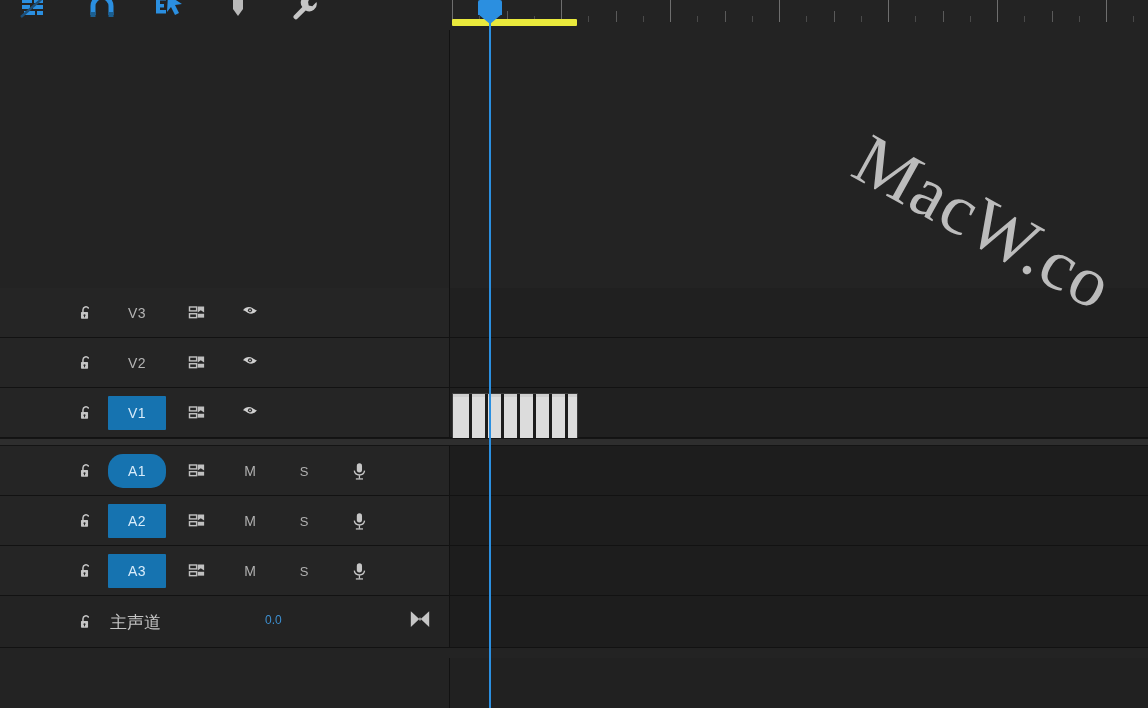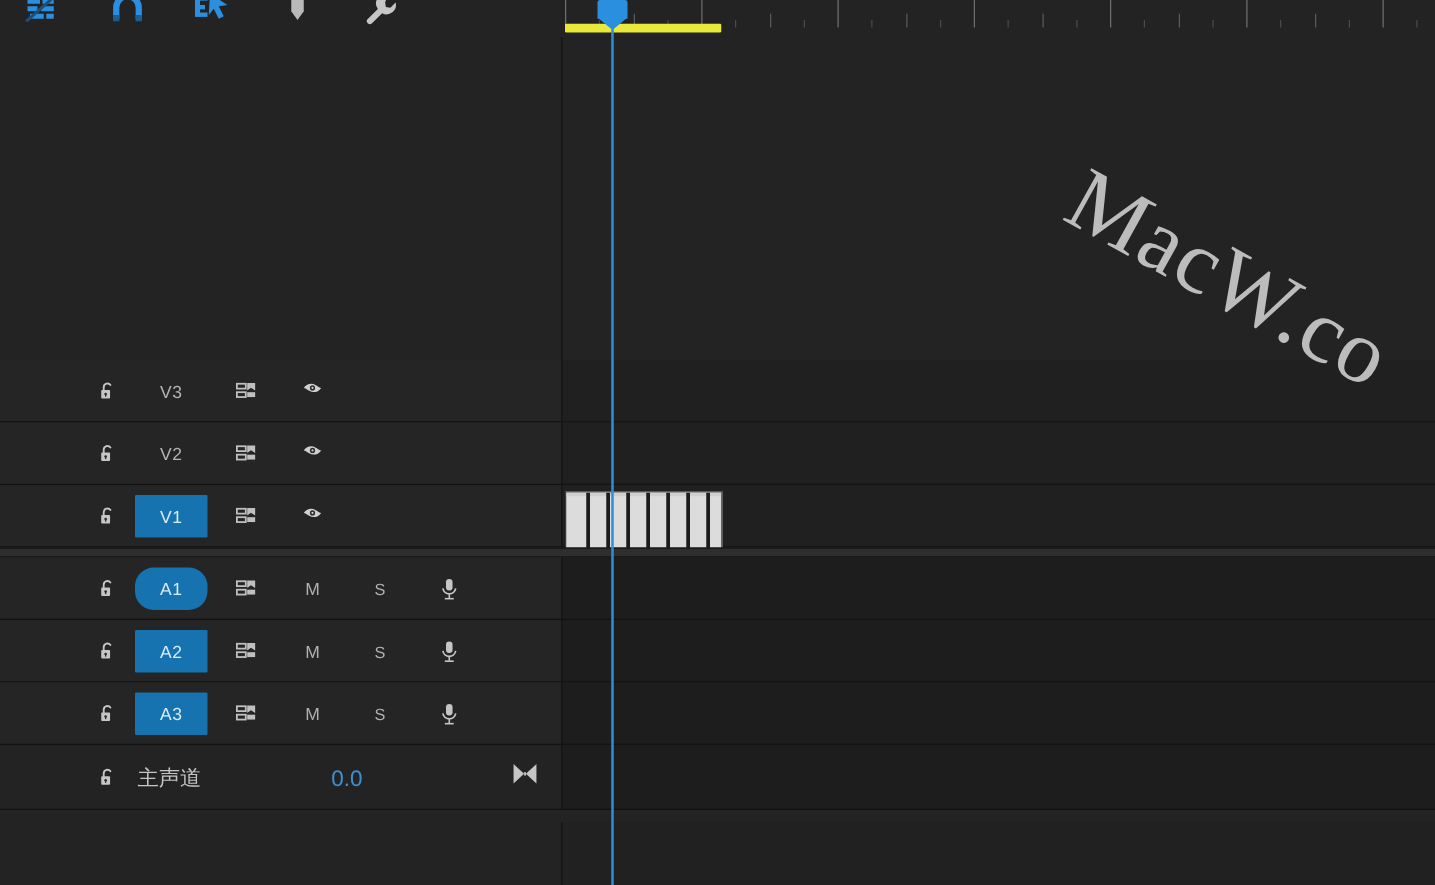--- a/index.html
+++ b/index.html
@@ -103,21 +103,21 @@
   }
   .micbtn{
     position:absolute;left:345px;width:28px;height:28px;
     display:flex;align-items:center;justify-content:center;
   }
 
   .mlock{position:absolute;left:72px;width:28px;height:28px;
     display:flex;align-items:center;justify-content:center;}
   .mname{position:absolute;left:110px;font-size:17px;color:#c4c4c4;
     font-family:"DejaVu Sans","Liberation Sans",sans-serif;white-space:nowrap;}
-  .mval{position:absolute;left:265px;font-size:18px;color:#3d8fd0;}
+  .mval{position:absolute;left:265px;font-size:12px;color:#3d8fd0;}
   .mpan{position:absolute;left:404px;width:32px;height:28px;
     display:flex;align-items:center;justify-content:center;}
 
   
   #clip{
     position:absolute;top:5px;height:48px;
     background:#dcdcdc;border:1px solid #3b3b3b;box-sizing:border-box;
     overflow:hidden;
   }
   #clip .frameline{position:absolute;top:0;bottom:0;width:3px;background:#1c1c1c;}

